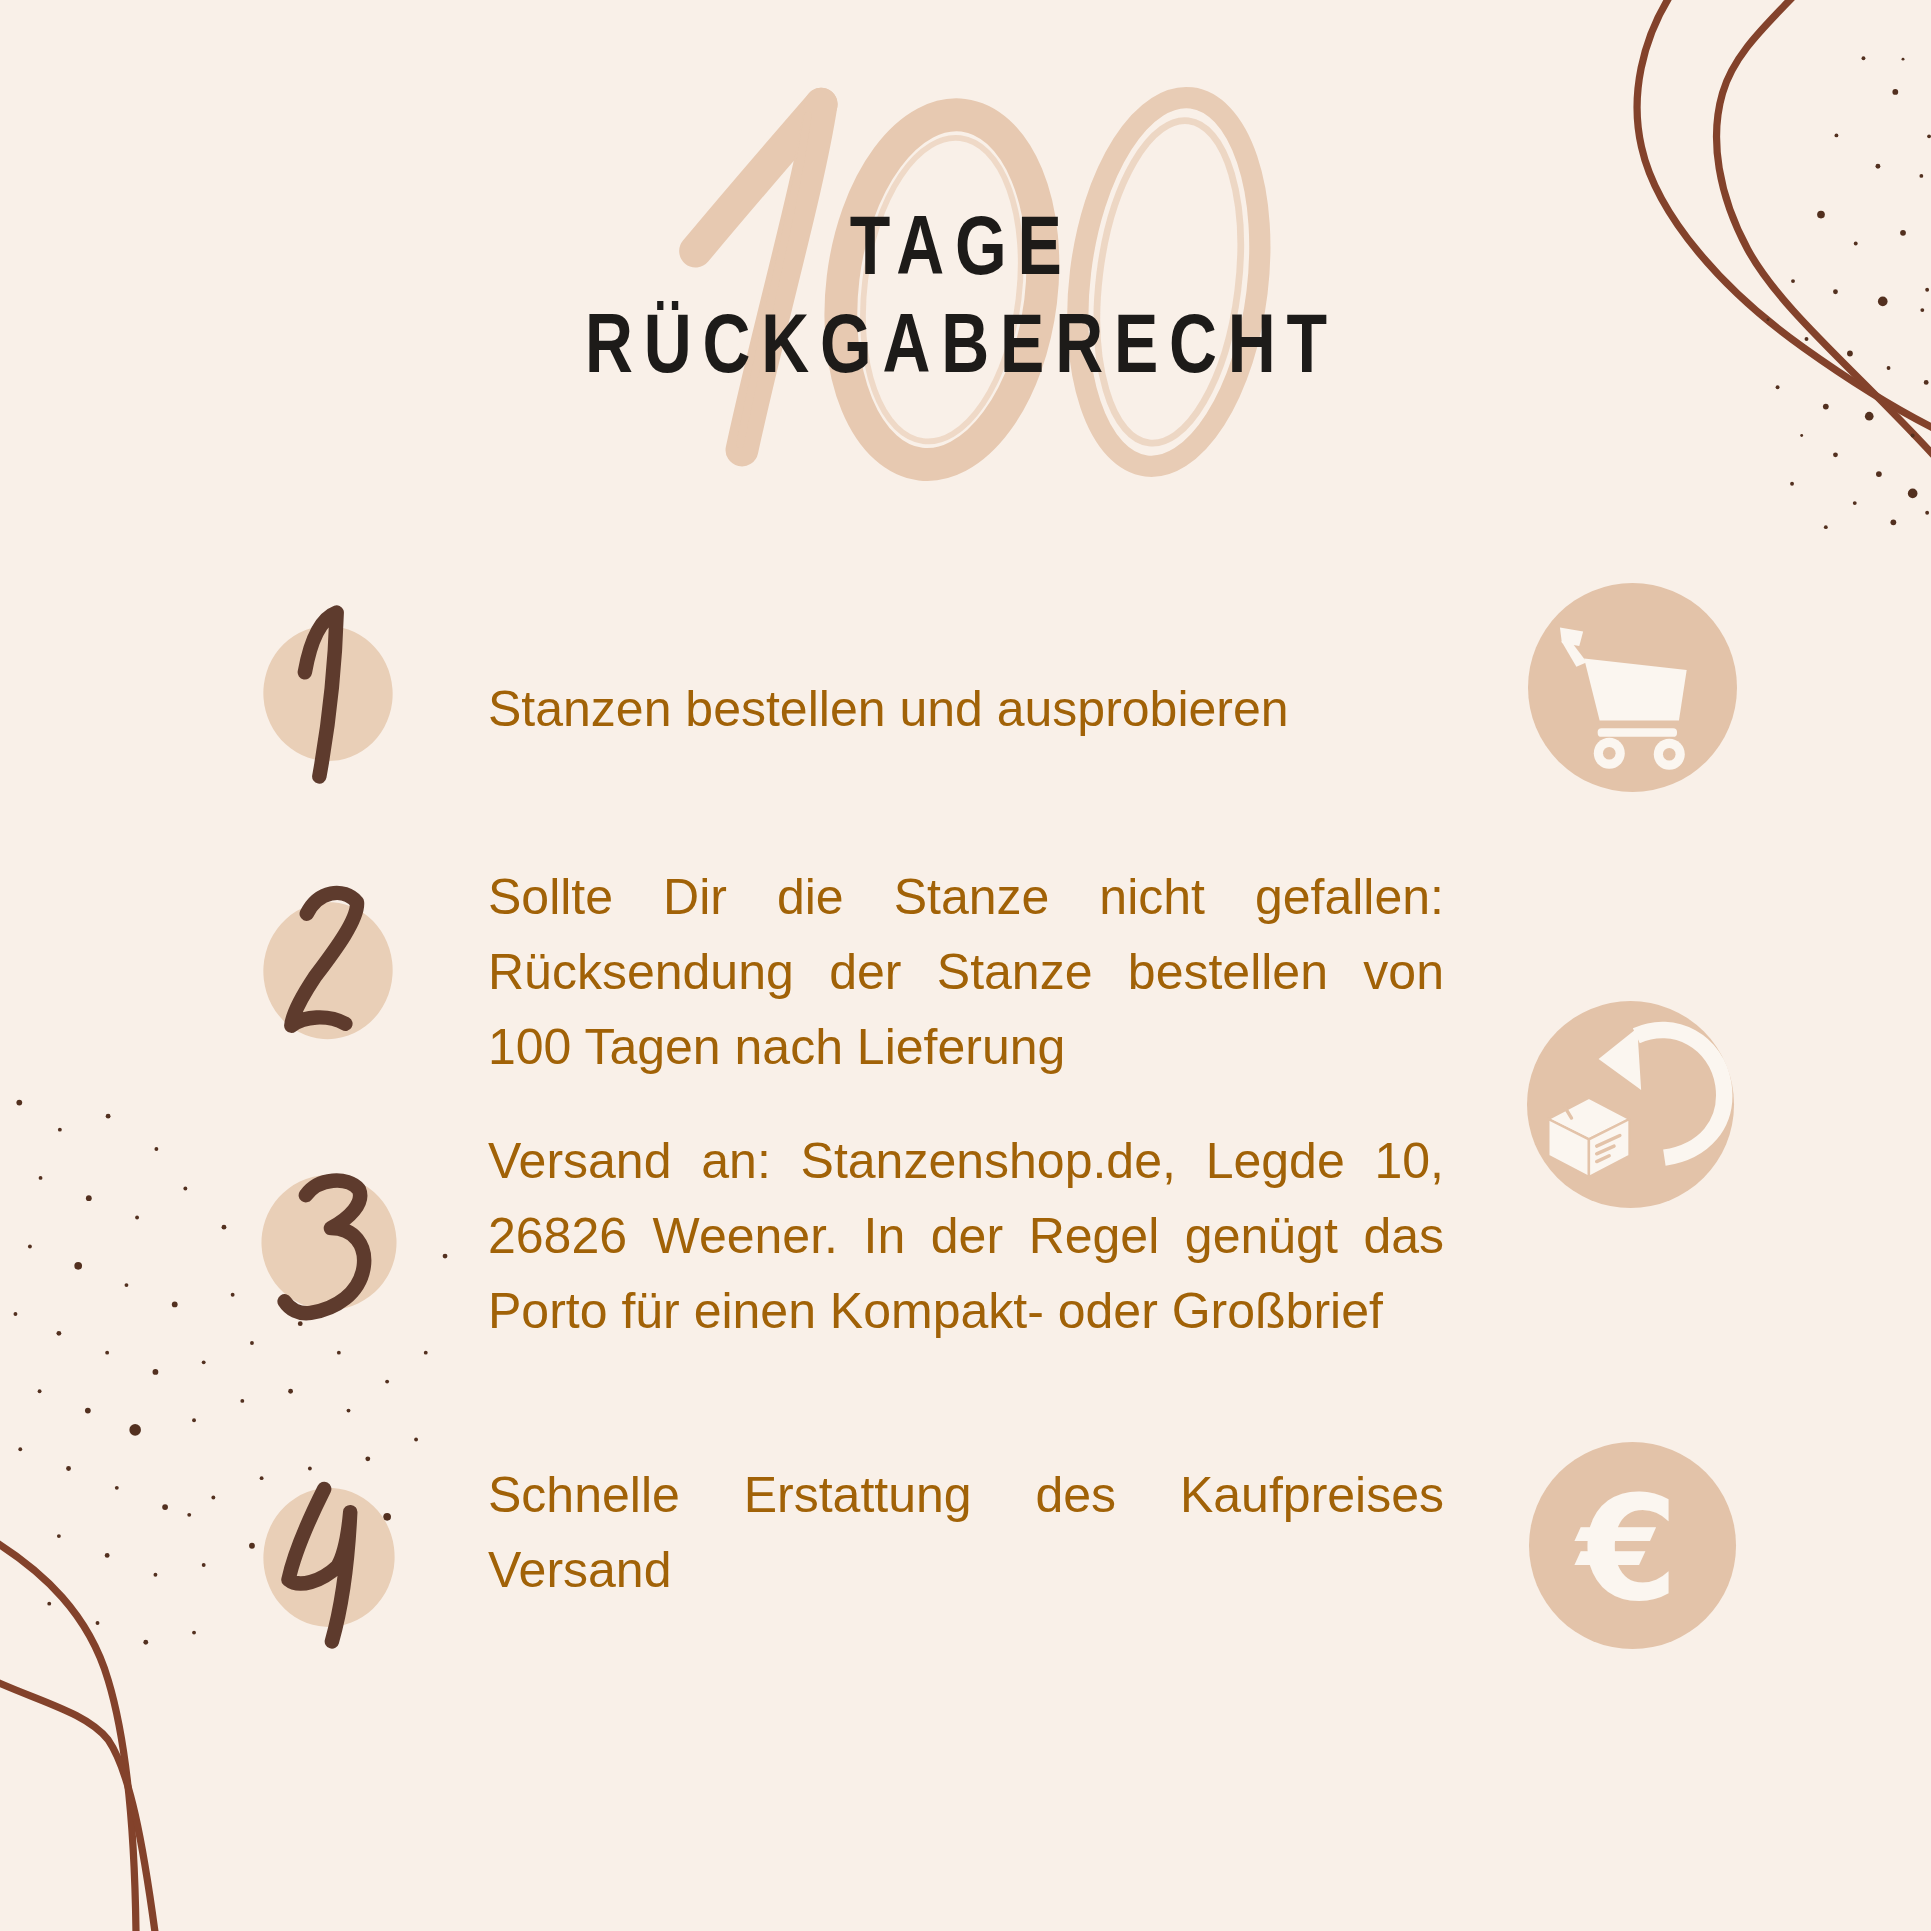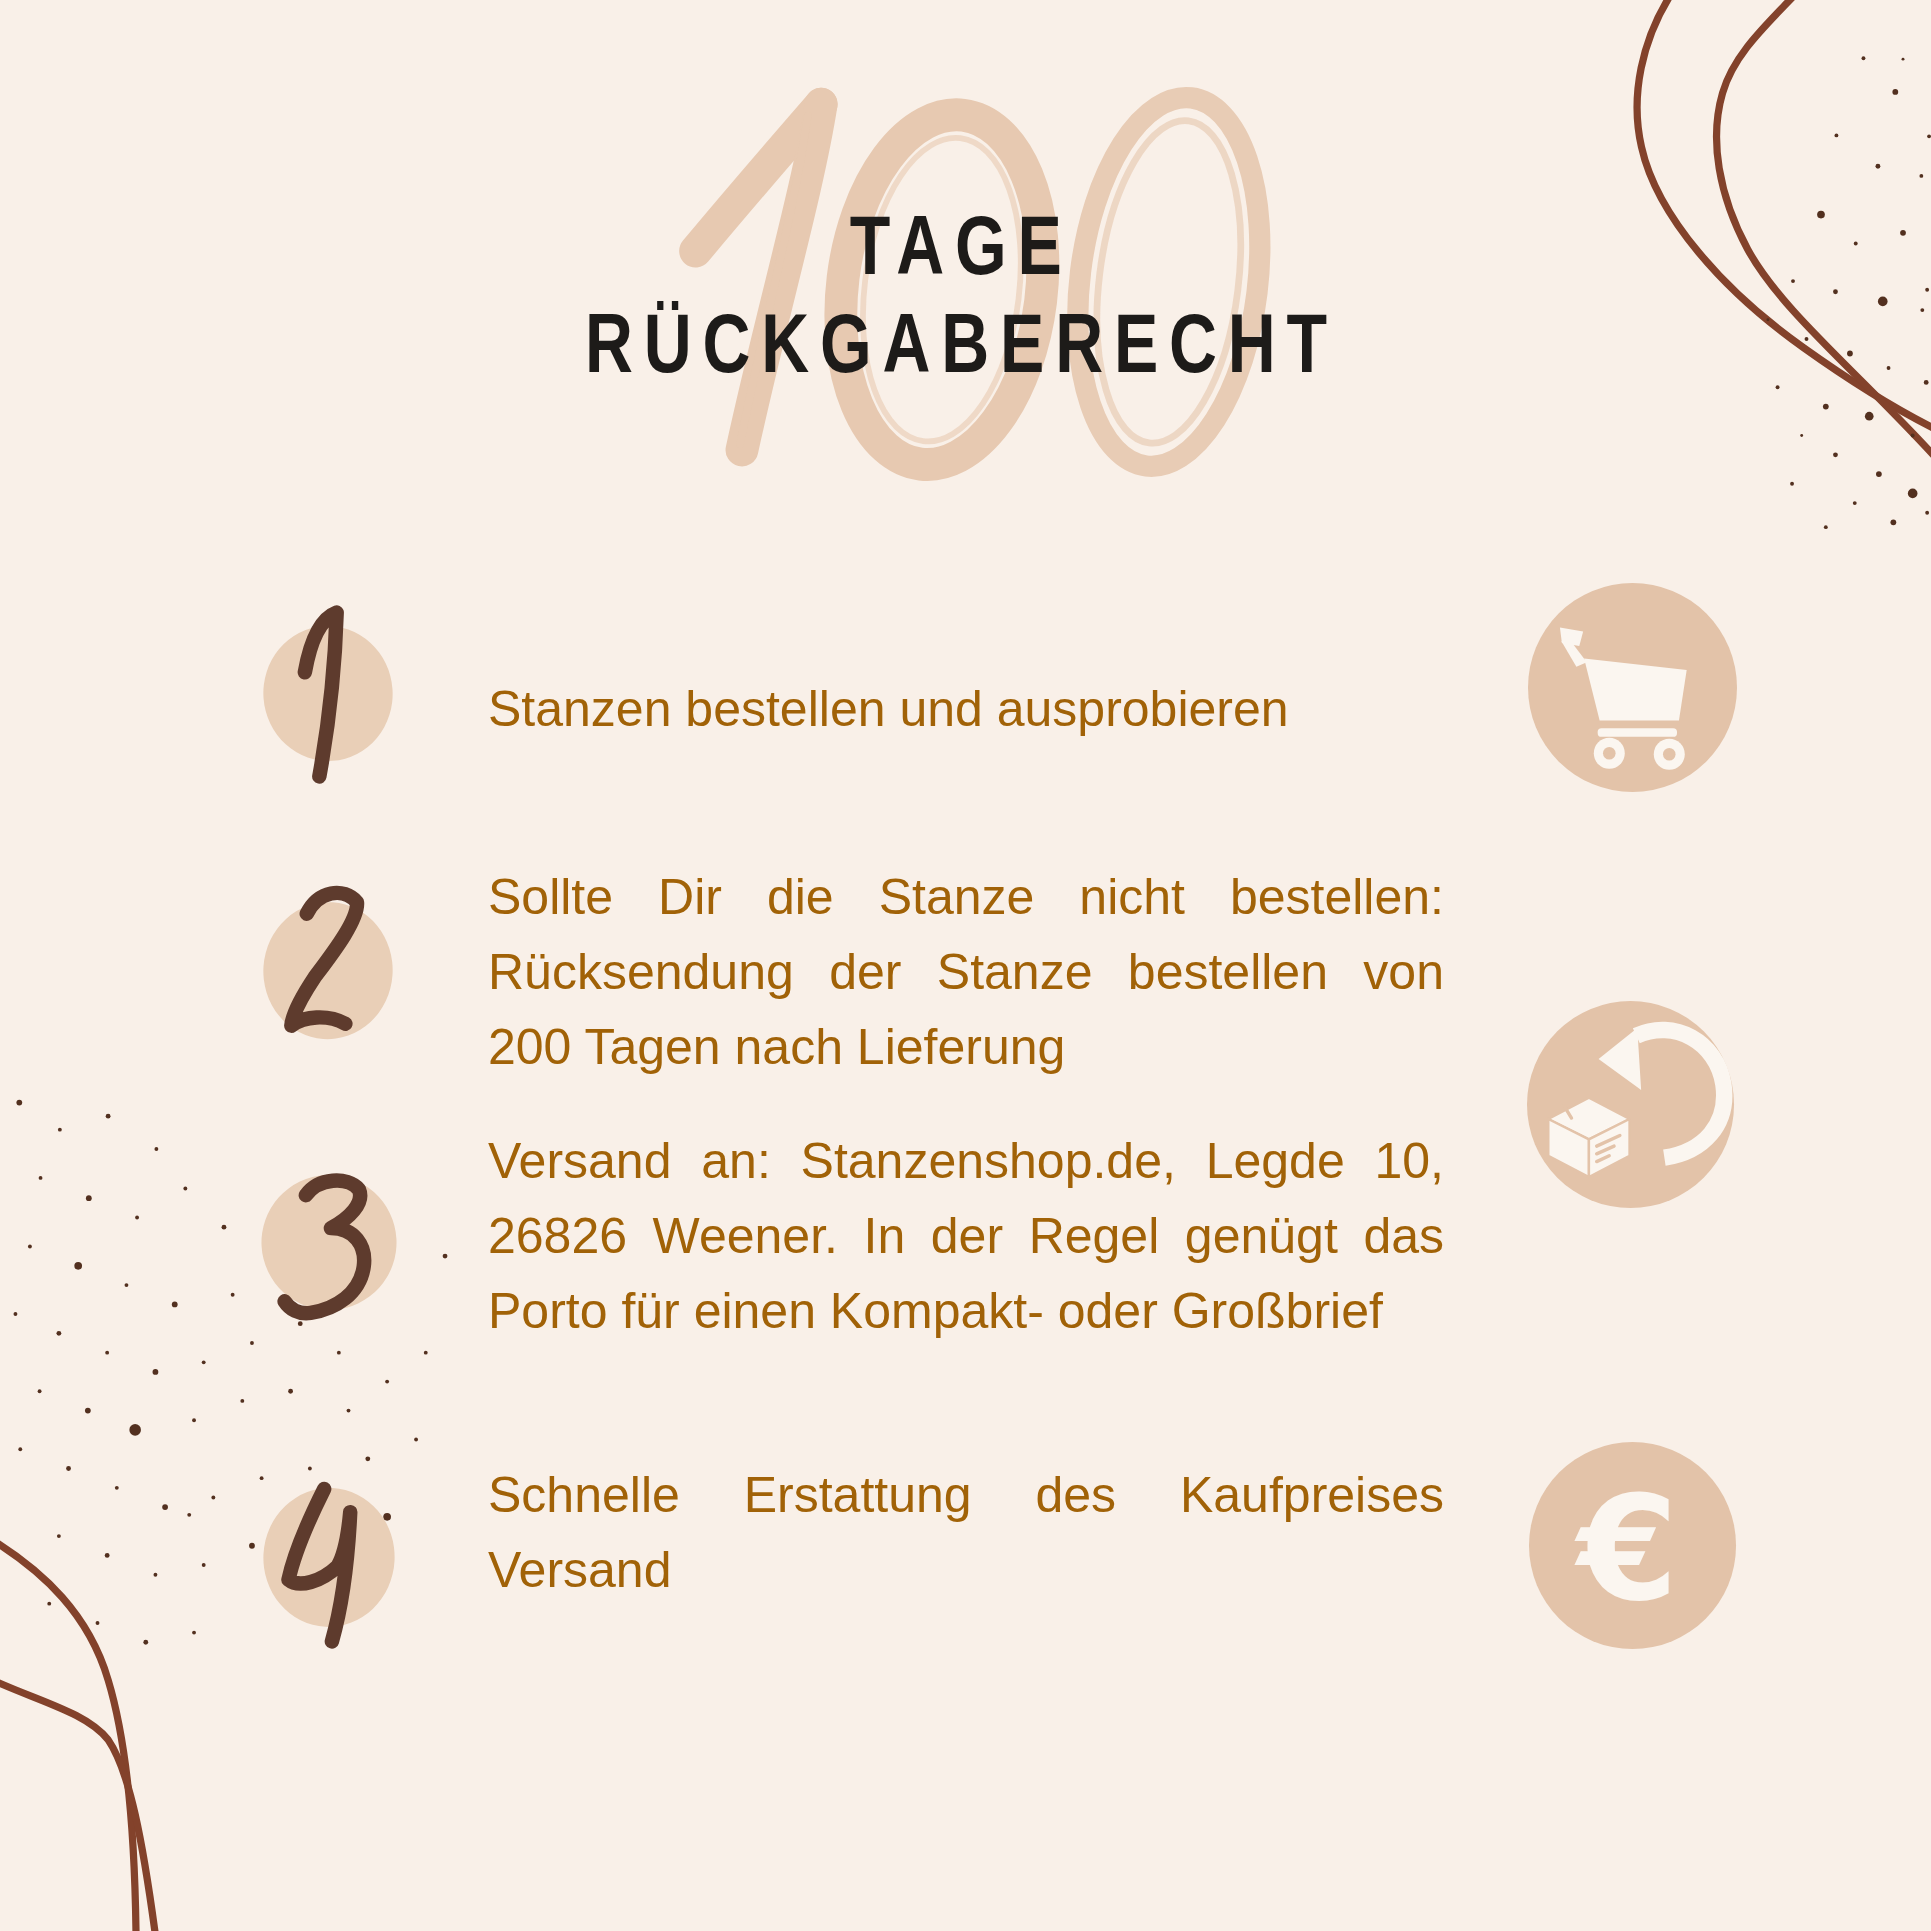--- a/index.html
+++ b/index.html
@@ -197,23 +197,23 @@
       <ellipse cx="85" cy="106" rx="68" ry="72" fill="#e9cfb7" transform="rotate(3 85 106)"></ellipse>
       <path d="M80,35 C66,63 49,101 43,129 C54,138 77,131 94,115 C101,103 105,81 107,59 C104,123 96,165 88,193" fill="none" stroke="#5e3b2d" stroke-width="15" stroke-linecap="round" stroke-linejoin="round"></path>
     </svg>
   </div>
 
   <div class="abs step-text" style="top:672px">
     <div class="bline">Stanzen bestellen und ausprobieren</div>
   </div>
 
   <div class="abs step-text" style="top:860px">
-    <div class="bline stretch">Sollte Dir die Stanze nicht bestellen:</div>
+    <div class="bline stretch">Sollte Dir die Stanze nicht gefallen:</div>
     <div class="bline stretch">Rücksendung der Stanze bestellen von</div>
-    <div class="bline">200 Tagen nach Lieferung</div>
+    <div class="bline">100 Tagen nach Lieferung</div>
   </div>
 
   <div class="abs step-text" style="top:1124px">
     <div class="bline stretch">Versand an: Stanzenshop.de, Legde 10,</div>
     <div class="bline stretch">26826 Weener. In der Regel genügt das</div>
     <div class="bline">Porto für einen Kompakt- oder Großbrief</div>
   </div>
 
   <div class="abs step-text" style="top:1458px">
     <div class="bline stretch">Schnelle Erstattung des Kaufpreises</div>

